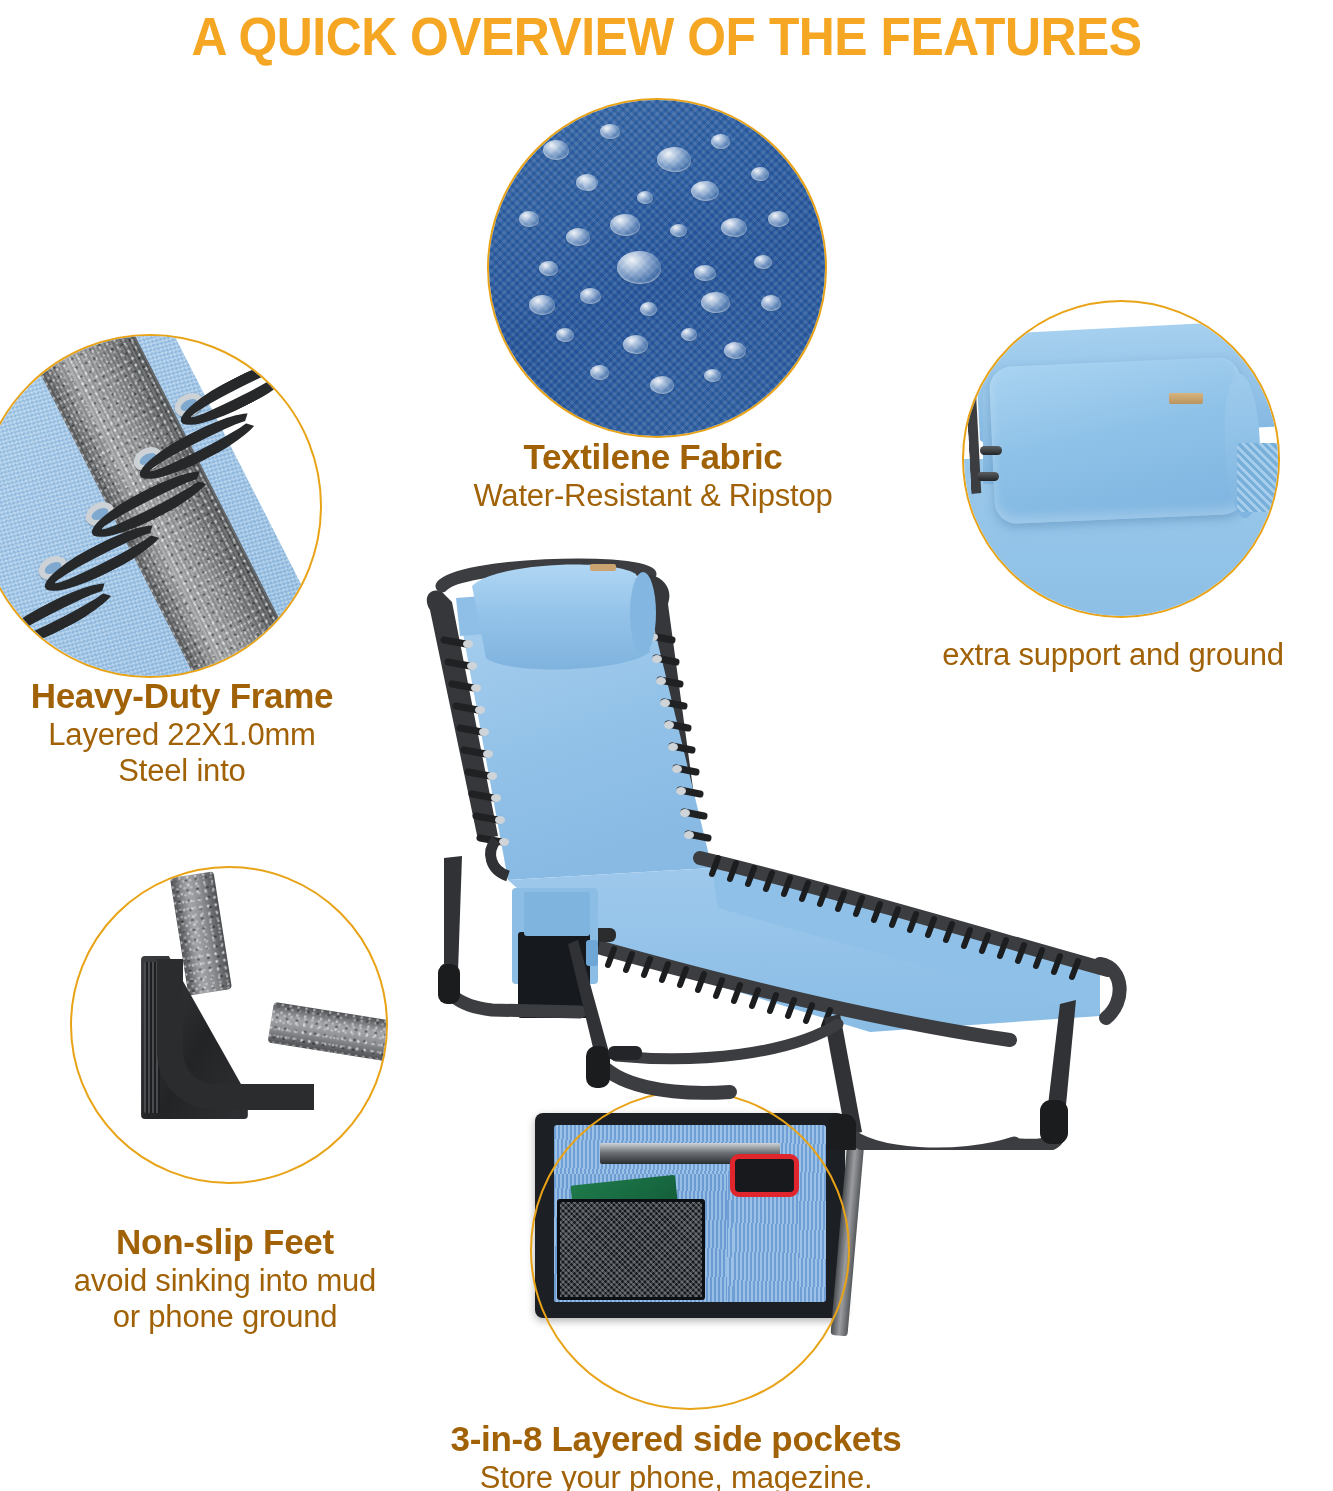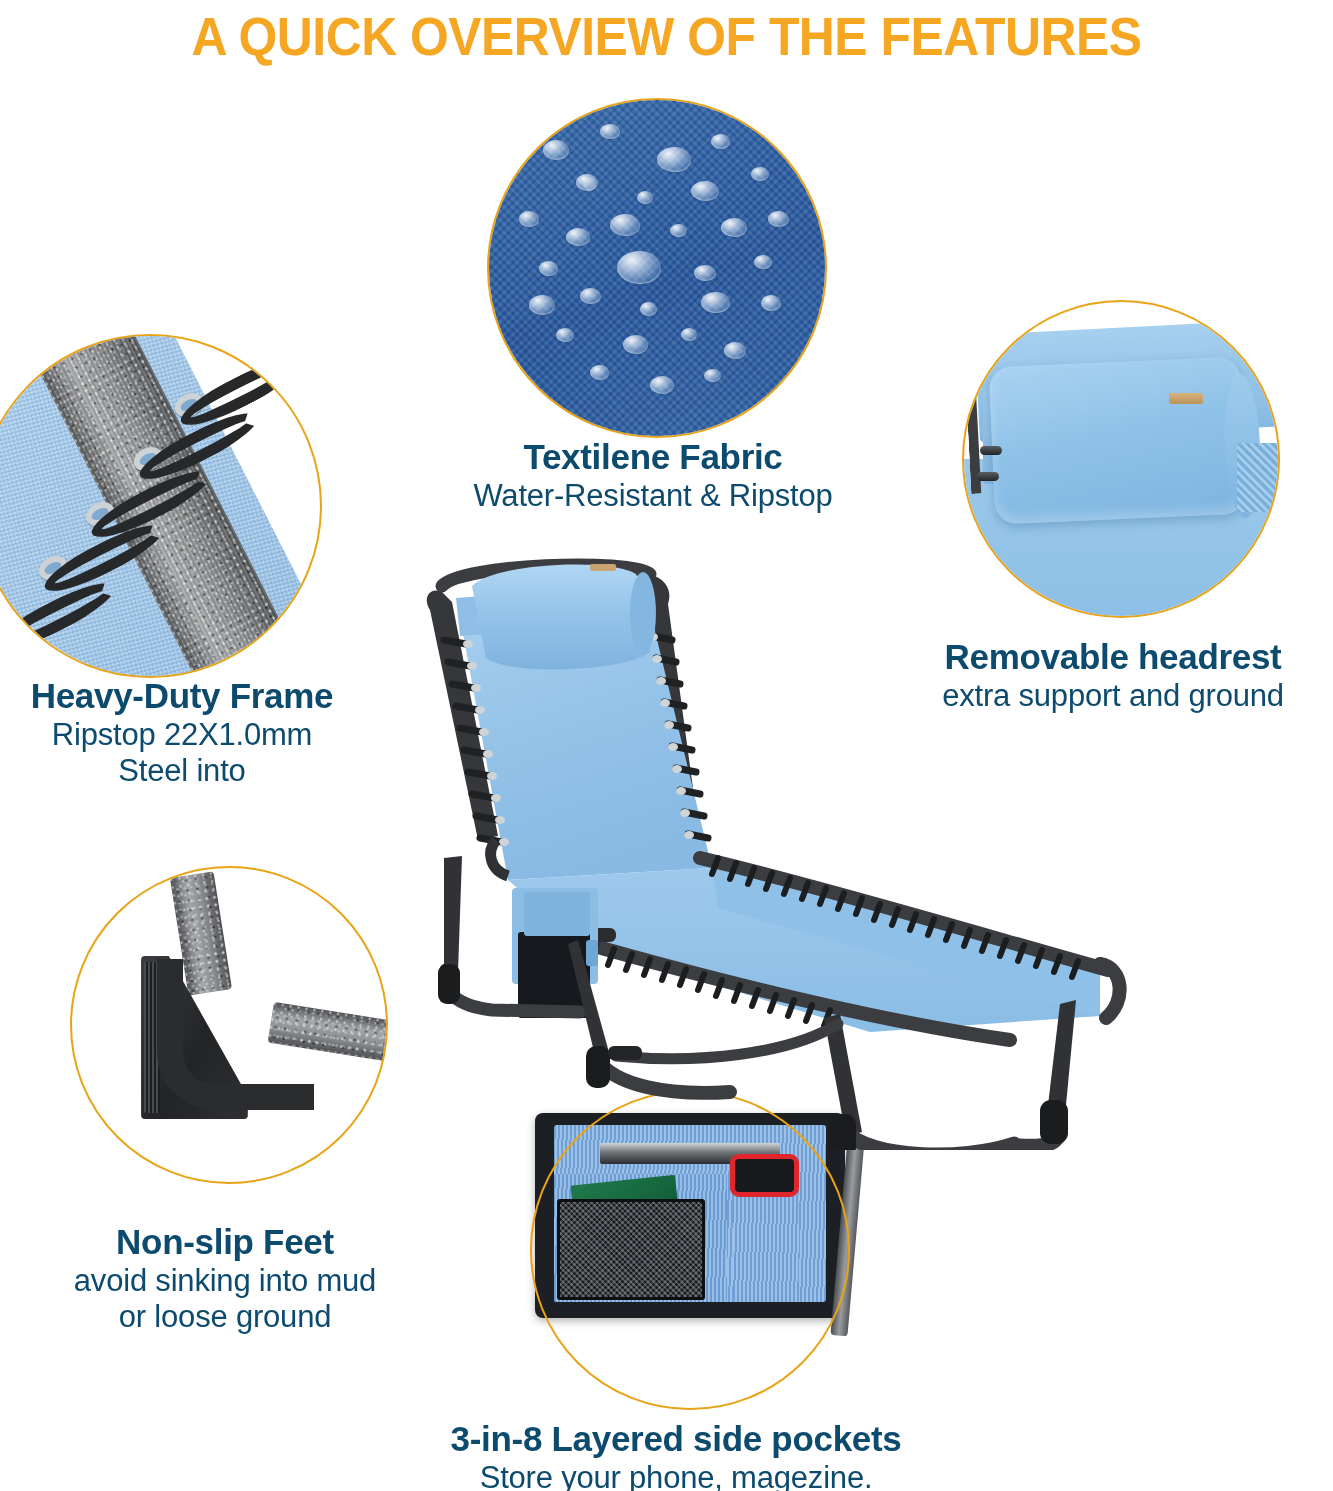--- a/index.html
+++ b/index.html
@@ -34,21 +34,21 @@
   }
   .circle-open { 
     position: absolute;
     border-radius: 50%;
     border: 2.5px solid #e8a317;
     background: transparent;
     pointer-events: none;
   }
 
   
-  .cap { position: absolute; text-align: center; color: #0c4a6e; line-height: 1.16; }
+  .cap { position: absolute; text-align: center; color: #a16207; line-height: 1.16; }
   .cap .h { font-weight: 700; font-size: 35px; letter-spacing: -0.3px; display:block; }
   .cap .s { font-weight: 400; font-size: 31px; letter-spacing: -0.2px; display:block; }
 
   
   .fabric-bg {
     position: absolute; inset: 0;
     background:
       radial-gradient(circle at 30% 25%, rgba(255,255,255,0.30) 0 6px, transparent 7px),
       repeating-linear-gradient(45deg, #6f97c4 0 3px, #8db0d6 3px 6px),
       repeating-linear-gradient(-45deg, rgba(60,95,140,0.45) 0 3px, rgba(255,255,255,0.10) 3px 6px),
@@ -317,54 +317,53 @@
 
     <div class="bungee" style="left:57%;top:12%;"></div>
     <div class="bungee" style="left:45%;top:28%;"></div>
     <div class="bungee" style="left:31%;top:45%;"></div>
     <div class="bungee" style="left:17%;top:61%;"></div>
     <div class="bungee" style="left:3%;top:78%;"></div>
   </div>
 
   <div class="cap" style="left:12px; top:676px; width:340px;">
     <span class="h">Heavy-Duty Frame</span>
-    <span class="s">Ripstop 22X1.0mm</span>
+    <span class="s">Layered 22X1.0mm</span>
     <span class="s">Steel into</span>
   </div>
 
   <div class="circle" style="left:962px; top:300px; width:318px; height:318px;">
     <div class="hr-back"></div>
     <div class="hr-seat"></div>
     <div class="hr-frame"></div>
     <div class="hr-strap"></div>
     <div class="hr-pillow"></div>
     <div class="hr-pillow-end"></div>
     <div class="hr-tag"></div>
     <div class="hr-mesh"></div>
     <div class="hr-bolt" style="left:5%;top:46%;"></div>
     <div class="hr-bolt" style="left:4%;top:54%;"></div>
   </div>
 
   <div class="cap" style="left:893px; top:637px; width:440px;">
-    <span class="h">Removable headrest</span>
     <span class="s">extra support and ground</span>
   </div>
 
   <div class="circle" style="left:70px; top:866px; width:318px; height:318px;">
     <div class="ft-tube-v speckle"></div>
     <div class="ft-tube-h speckle"></div>
     <div class="ft-plate"></div>
     <div class="ft-ridge"></div>
     <div class="ft-elbow"></div>
   </div>
 
   <div class="cap" style="left:15px; top:1222px; width:420px;">
     <span class="h">Non-slip Feet</span>
     <span class="s">avoid sinking into mud</span>
-    <span class="s">or loose ground</span>
+    <span class="s">or phone ground</span>
   </div>
 
   <div style="position:absolute; left:525px; top:1098px; width:330px; height:290px;">
     <div class="pk-body">
       <div class="pk-blue"></div>
       <div class="pk-mag"></div>
       <div class="pk-front"></div>
       <div class="pk-green"></div>
       <div class="pk-mesh"></div>
       <div class="pk-phone-pocket"></div>

